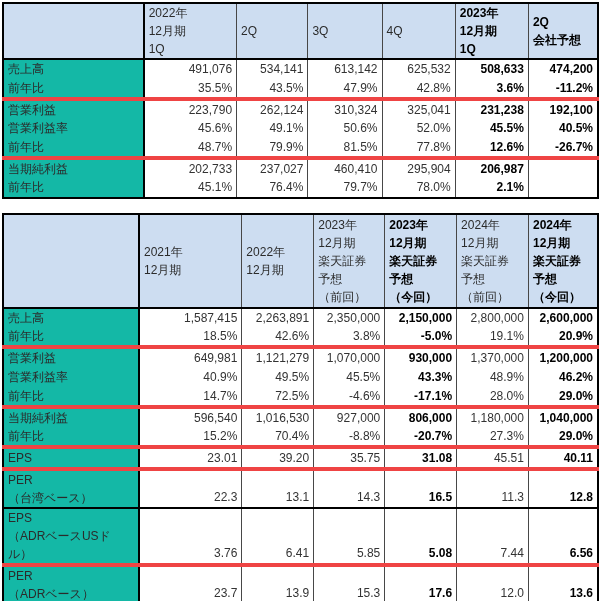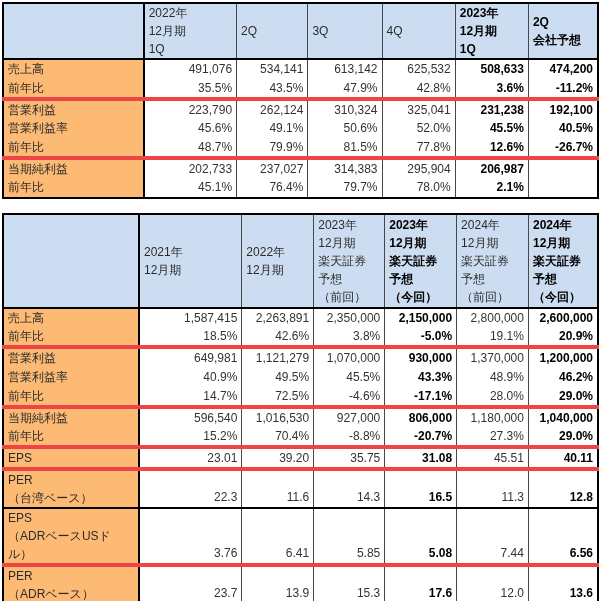--- a/index.html
+++ b/index.html
@@ -26,21 +26,21 @@
     font-weight:400;
     text-align:left;
     vertical-align:middle;
     border-bottom:2px solid #000;
     border-left:1px solid #474747;
     color:#2b2b2b;
   }
   thead th:first-child{border-left:none;}
   thead th.fv{border-left:2px solid #000;}
   tbody th{
-    background:#fdba74;
+    background:#14b8a6;
     font-weight:400;
     text-align:left;
     vertical-align:middle;
     color:#2b2b2b;
   }
   td.num{
     text-align:right;
     border-left:1px solid #474747;
     color:#333333;
     background:#fff;
@@ -130,21 +130,21 @@
           <td class="num">79.9%</td>
           <td class="num">81.5%</td>
           <td class="num">77.8%</td>
           <td class="num b">12.6%</td>
           <td class="num b">-26.7%</td>
         </tr>
         <tr class="sep-thin">
           <th>当期純利益</th>
           <td class="num fv">202,733</td>
           <td class="num">237,027</td>
-          <td class="num">314,383</td>
+          <td class="num">460,410</td>
           <td class="num">295,904</td>
           <td class="num b">206,987</td>
           <td class="num b"></td>
         </tr>
         <tr>
           <th>前年比</th>
           <td class="num fv">45.1%</td>
           <td class="num">76.4%</td>
           <td class="num">79.7%</td>
           <td class="num">78.0%</td>
@@ -263,21 +263,21 @@
           <td class="num">39.20</td>
           <td class="num">35.75</td>
           <td class="num b">31.08</td>
           <td class="num">45.51</td>
           <td class="num b">40.11</td>
         </tr>
         <tr class="sep-thin tall">
           <th>PER
 （台湾ベース）</th>
           <td class="num fv">22.3</td>
-          <td class="num">11.6</td>
+          <td class="num">13.1</td>
           <td class="num">14.3</td>
           <td class="num b">16.5</td>
           <td class="num">11.3</td>
           <td class="num b">12.8</td>
         </tr>
         <tr class="sep-thick tall">
           <th>EPS
 （ADRベースUSドル）</th>
           <td class="num fv">3.76</td>
           <td class="num">6.41</td>

